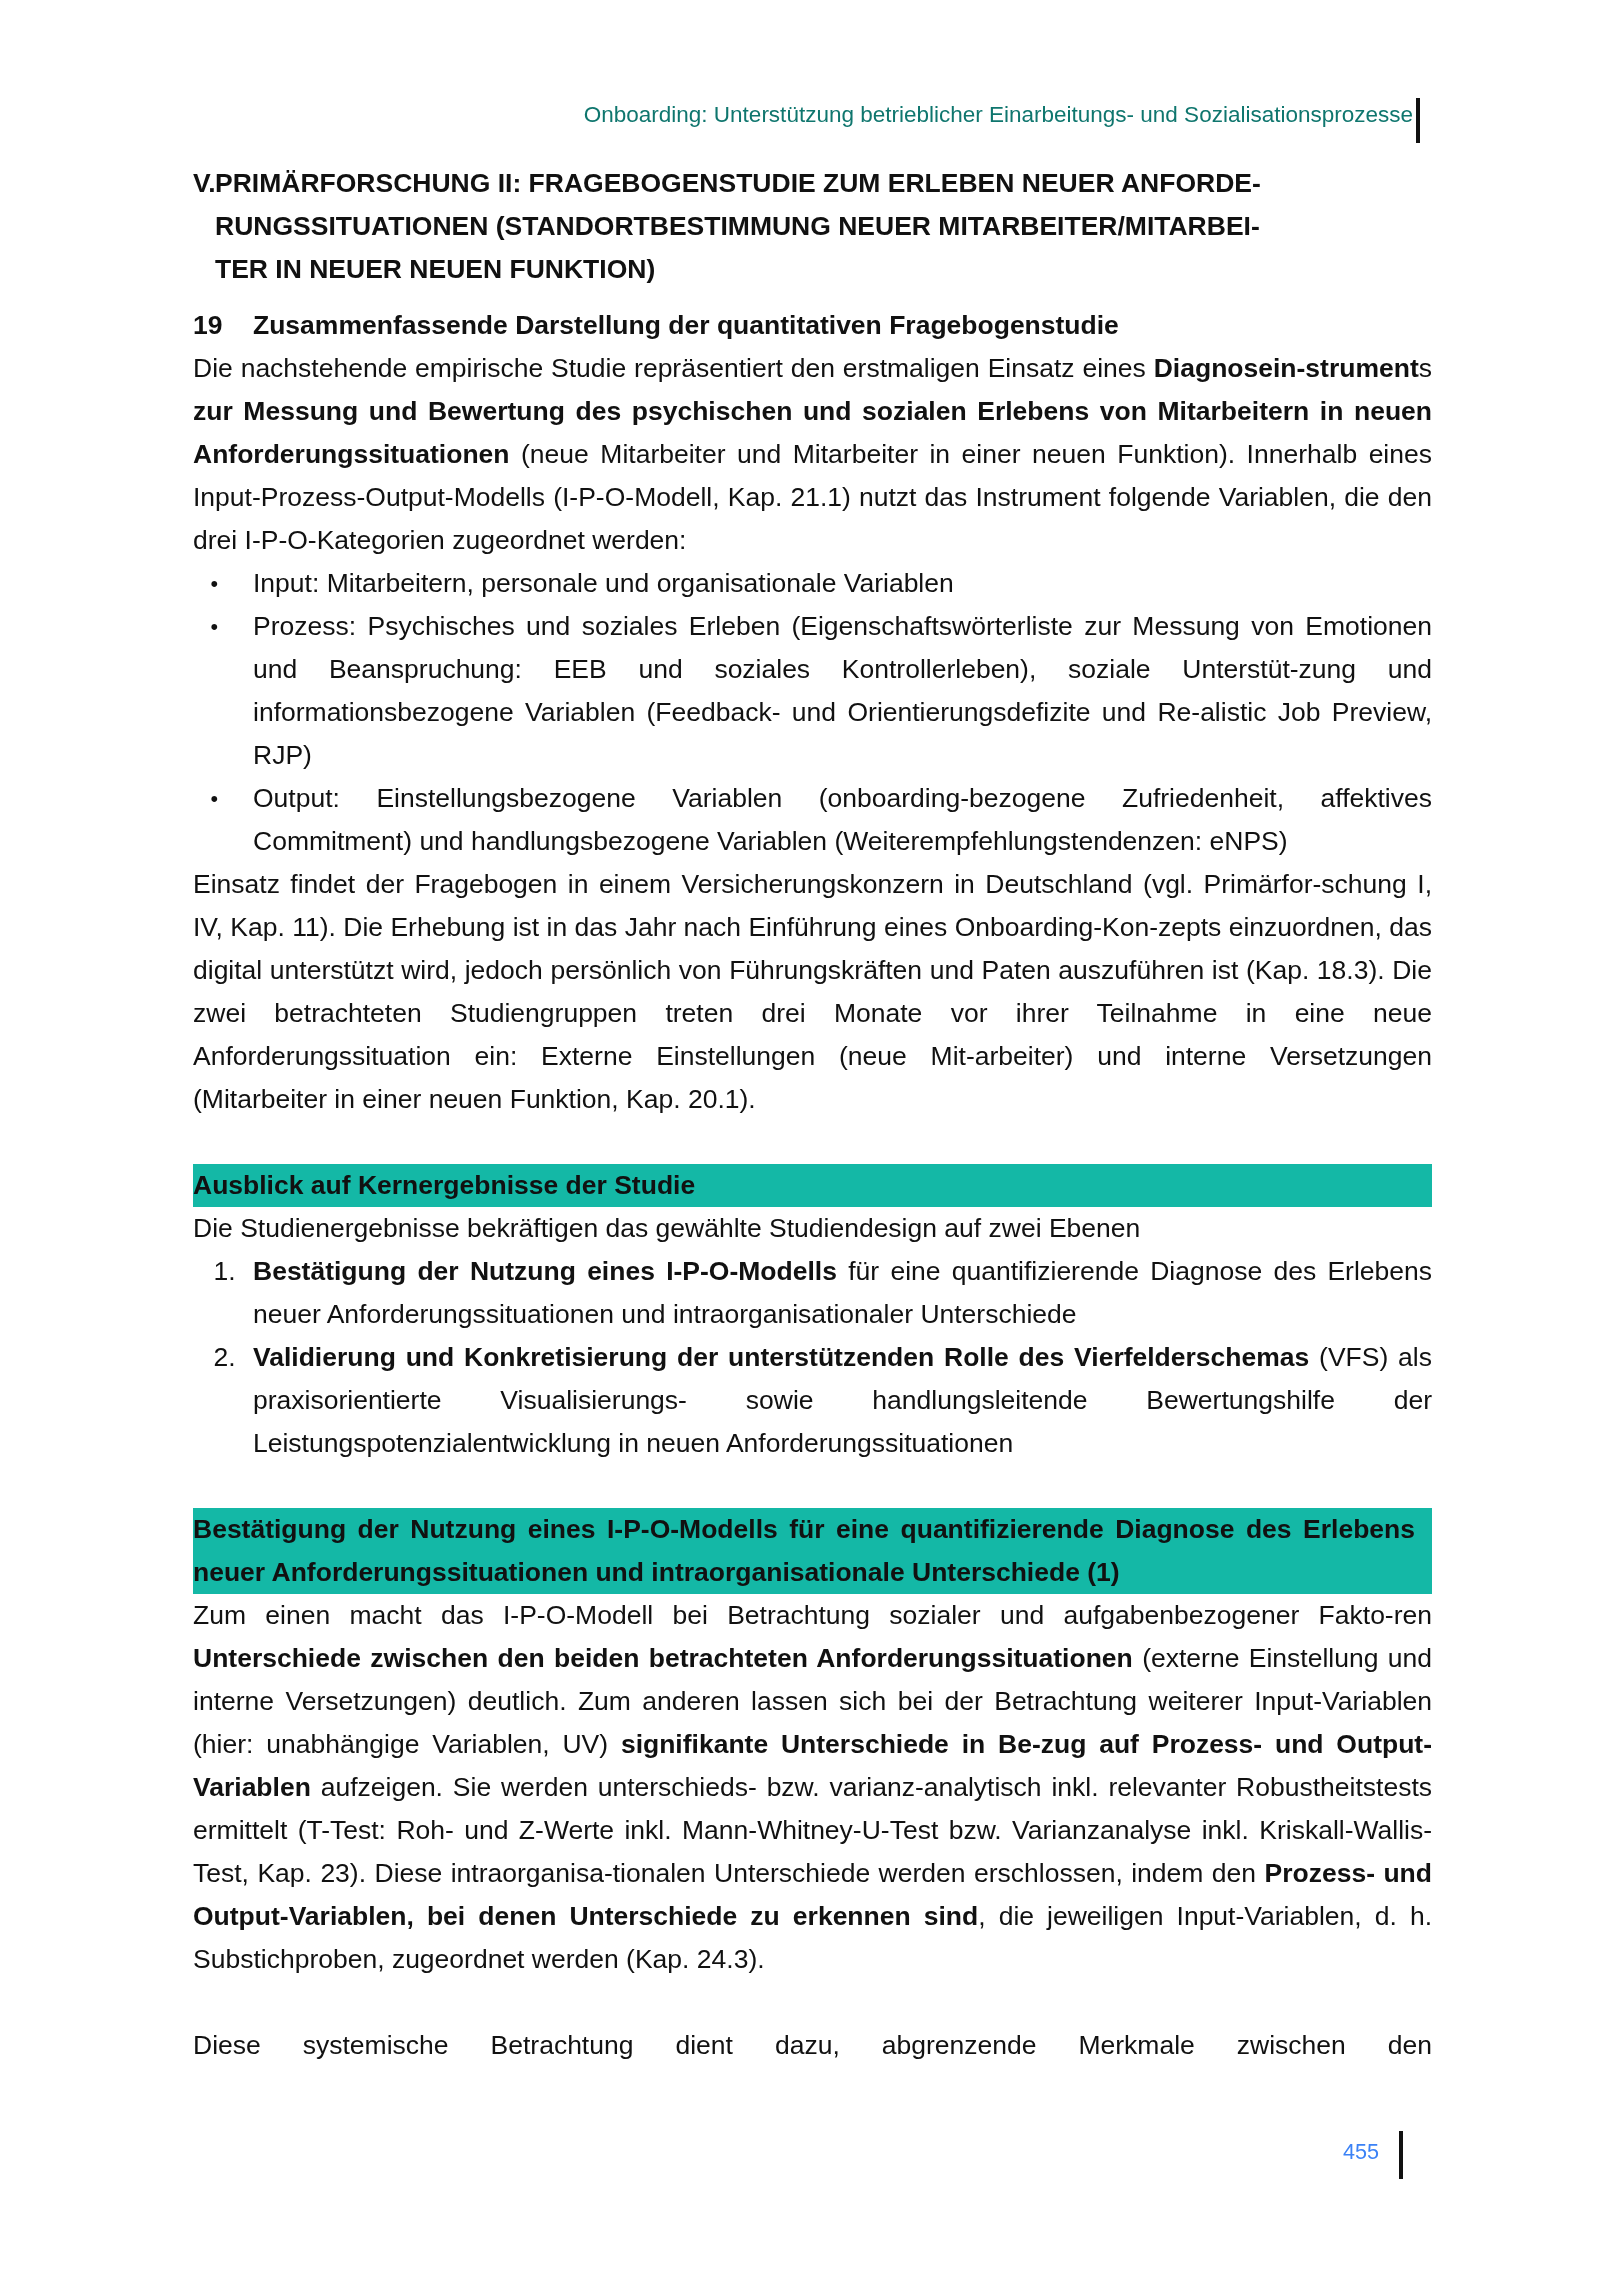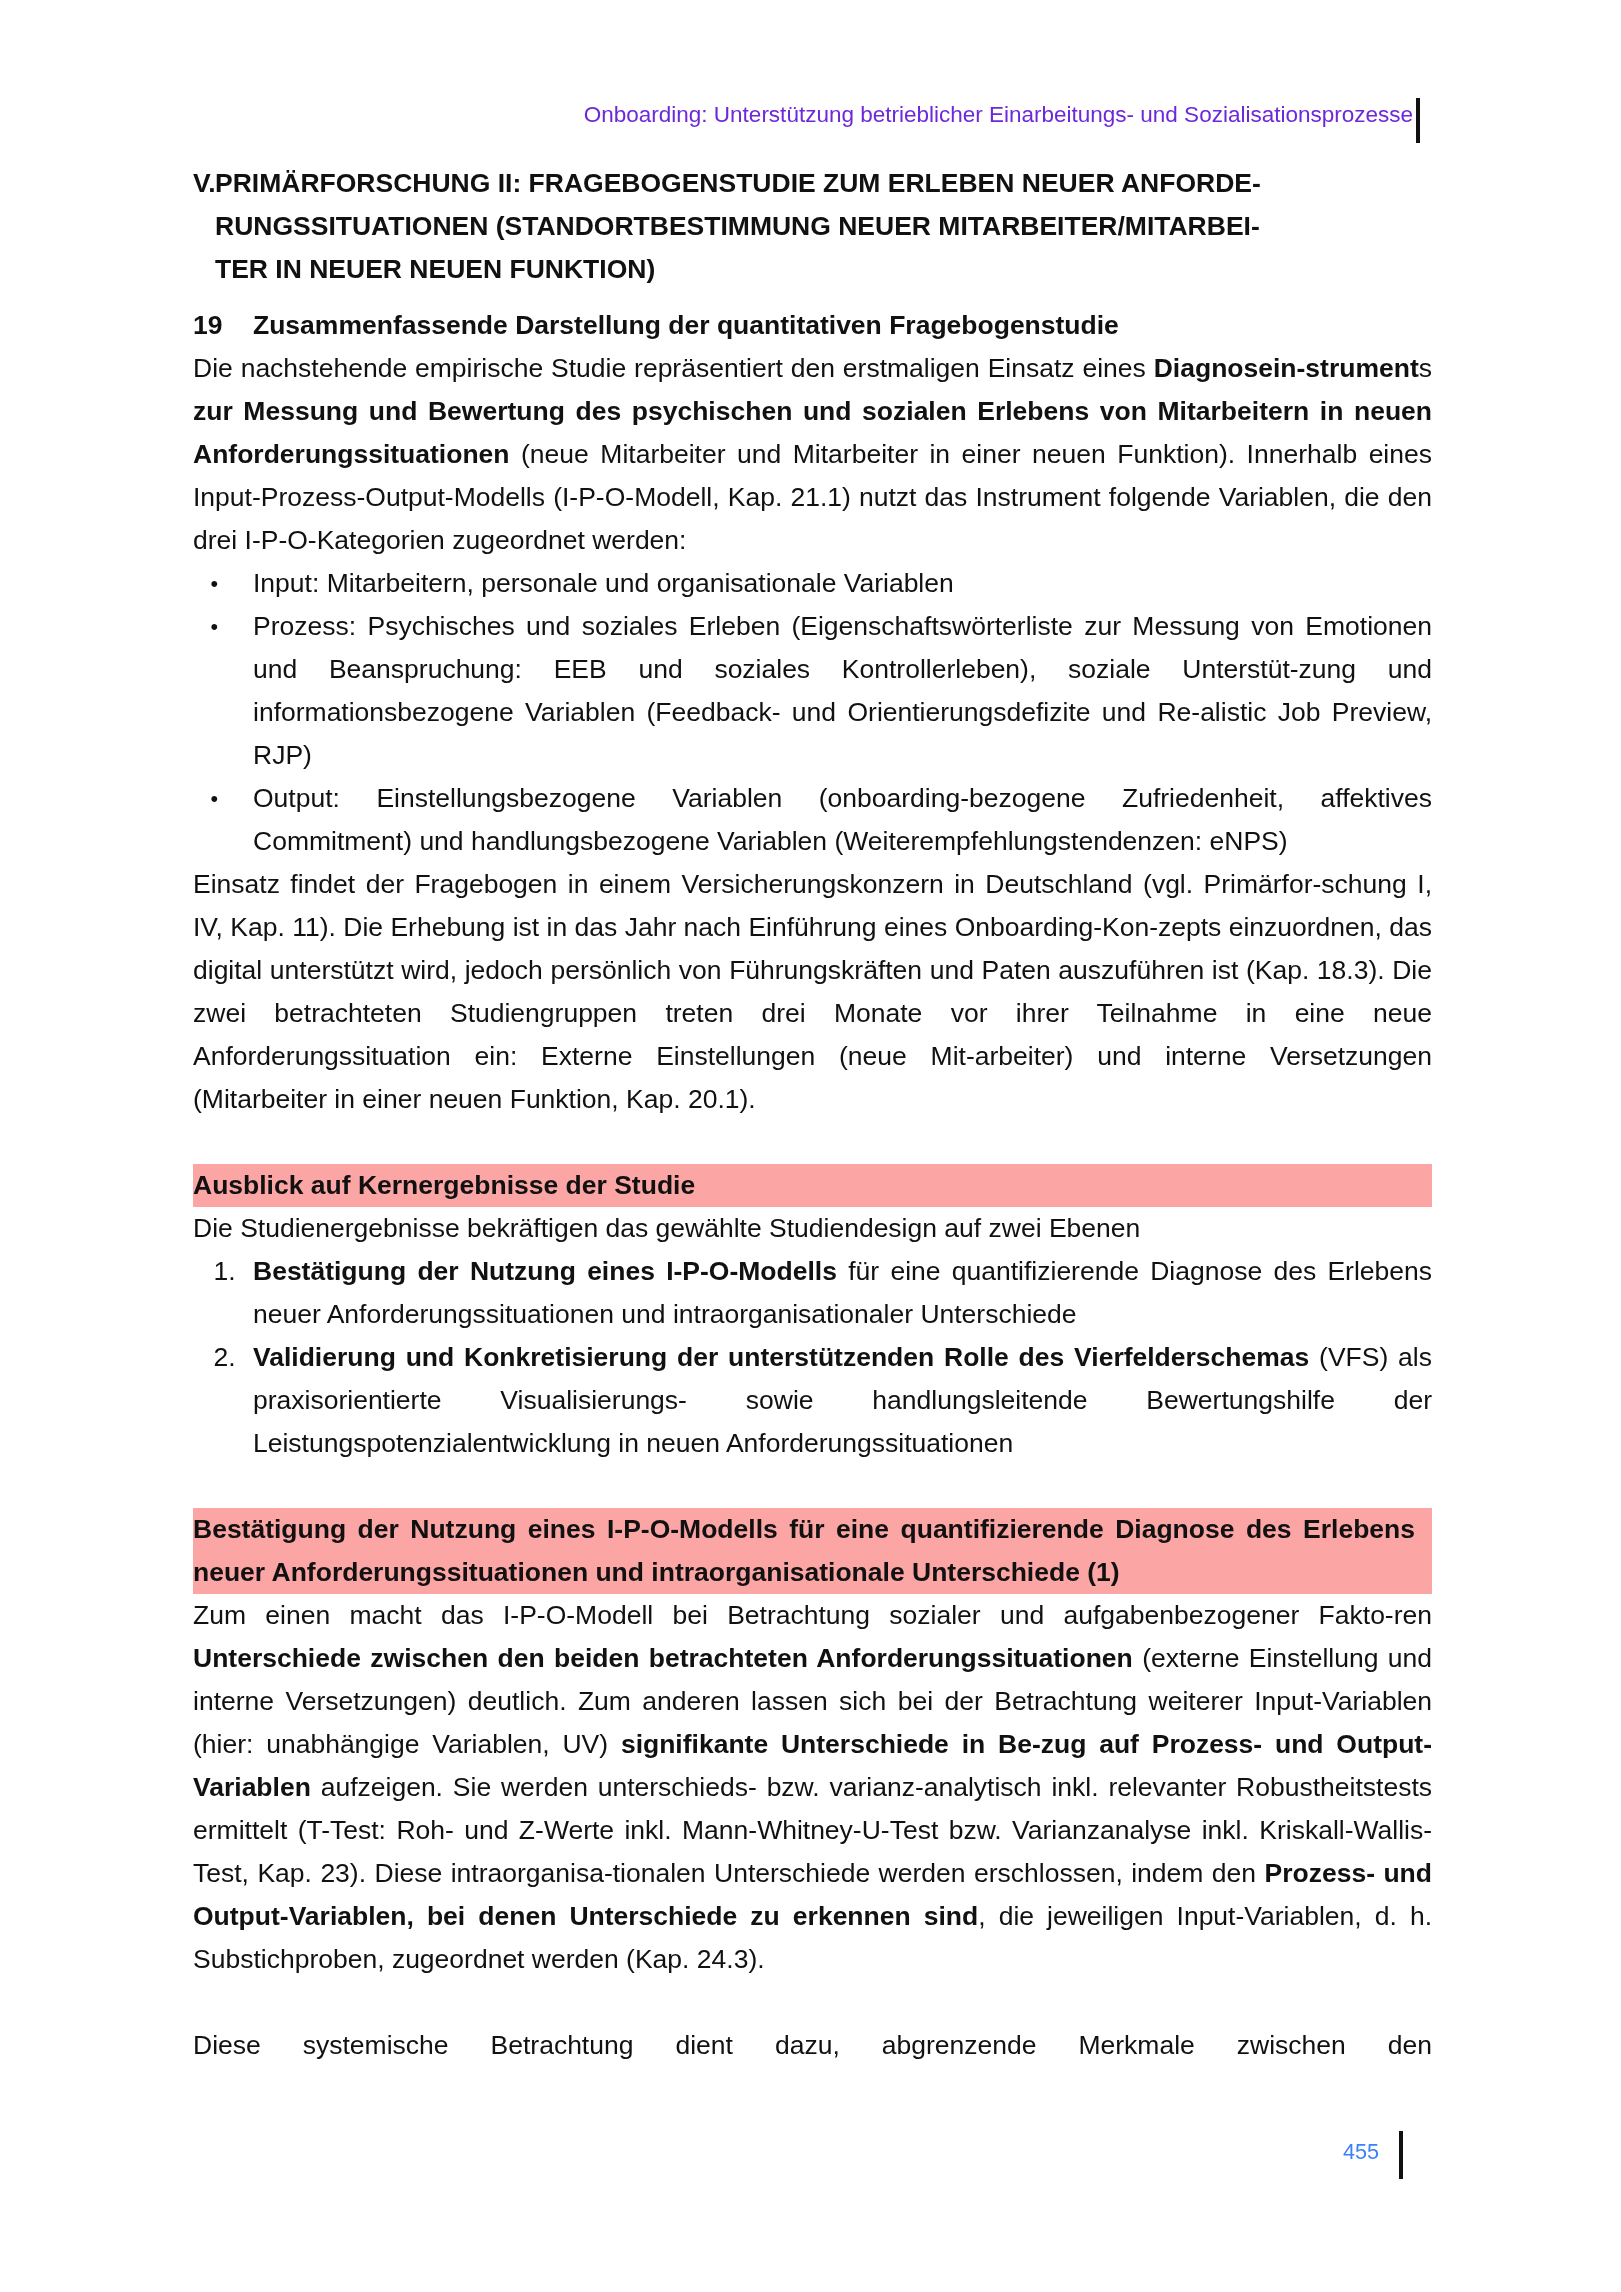--- a/index.html
+++ b/index.html
@@ -1,37 +1,37 @@
 <!DOCTYPE html>
 <html><head>
 <meta charset="utf-8">
 <style>
   html, body { margin: 0; padding: 0; background: #ffffff; }
   body { width: 1621px; height: 2293px; position: relative; overflow: hidden;
          font-family: "Liberation Sans", sans-serif; color: #111; }
   .page { position: absolute; left: 0; top: 0; width: 1621px; height: 2293px; }
-  .running-header { position: absolute; top: 100px; right: 208px; font-size: 22.5px; line-height: 29px; color: #6d28d9; }
+  .running-header { position: absolute; top: 100px; right: 208px; font-size: 22.5px; line-height: 29px; color: #0f766e; }
   .header-bar { position: absolute; left: 1416px; top: 98px; width: 3.9px; height: 45px; background: #111; }
   .footer-num { position: absolute; left: 1343px; top: 2137px; font-size: 21.6px; line-height: 29px; color: #3b82f6; }
   .footer-bar { position: absolute; left: 1399px; top: 2131px; width: 3.9px; height: 48px; background: #111; }
 
   .col { position: absolute; left: 193px; width: 1239px; font-size: 26.5px; line-height: 43px; }
   .chapter { position: absolute; left: 193px; top: 162px; width: 1239px; font-weight: bold; font-size: 26.5px; line-height: 43px; }
   .chapter .num { position: absolute; left: 0; top: 0; }
   .chapter .txt { margin-left: 22px; display: block; }
 
   .sec-head { font-weight: bold; position: relative; }
   .sec-head .num { display: inline-block; width: 60px; }
   p { margin: 0; text-align: justify; }
   .b { font-weight: bold; margin-top: 44px; }
   ul.bul, ol.num-list { margin: 0; padding: 0; list-style: none; }
   ul.bul li, ol.num-list li { position: relative; padding-left: 60px; text-align: justify; }
   ul.bul li .marker { position: absolute; left: 17.6px; top: 0; font-size: 21.6px; }
   ol.num-list li .marker { position: absolute; left: 20.6px; top: 0; }
-  .graybox { background: #fca5a5; font-weight: bold; padding: 0 17px 0 0; }
+  .graybox { background: #14b8a6; font-weight: bold; padding: 0 17px 0 0; }
   .gap { height: 43px; }
   .last-line { text-align: justify; text-align-last: justify; }
 </style>
 </head>
 <body>
 
 <div class="page">
 
   <div class="running-header">Onboarding: Unterstützung betrieblicher Einarbeitungs- und Sozialisationsprozesse</div>
   <div class="header-bar"></div>

